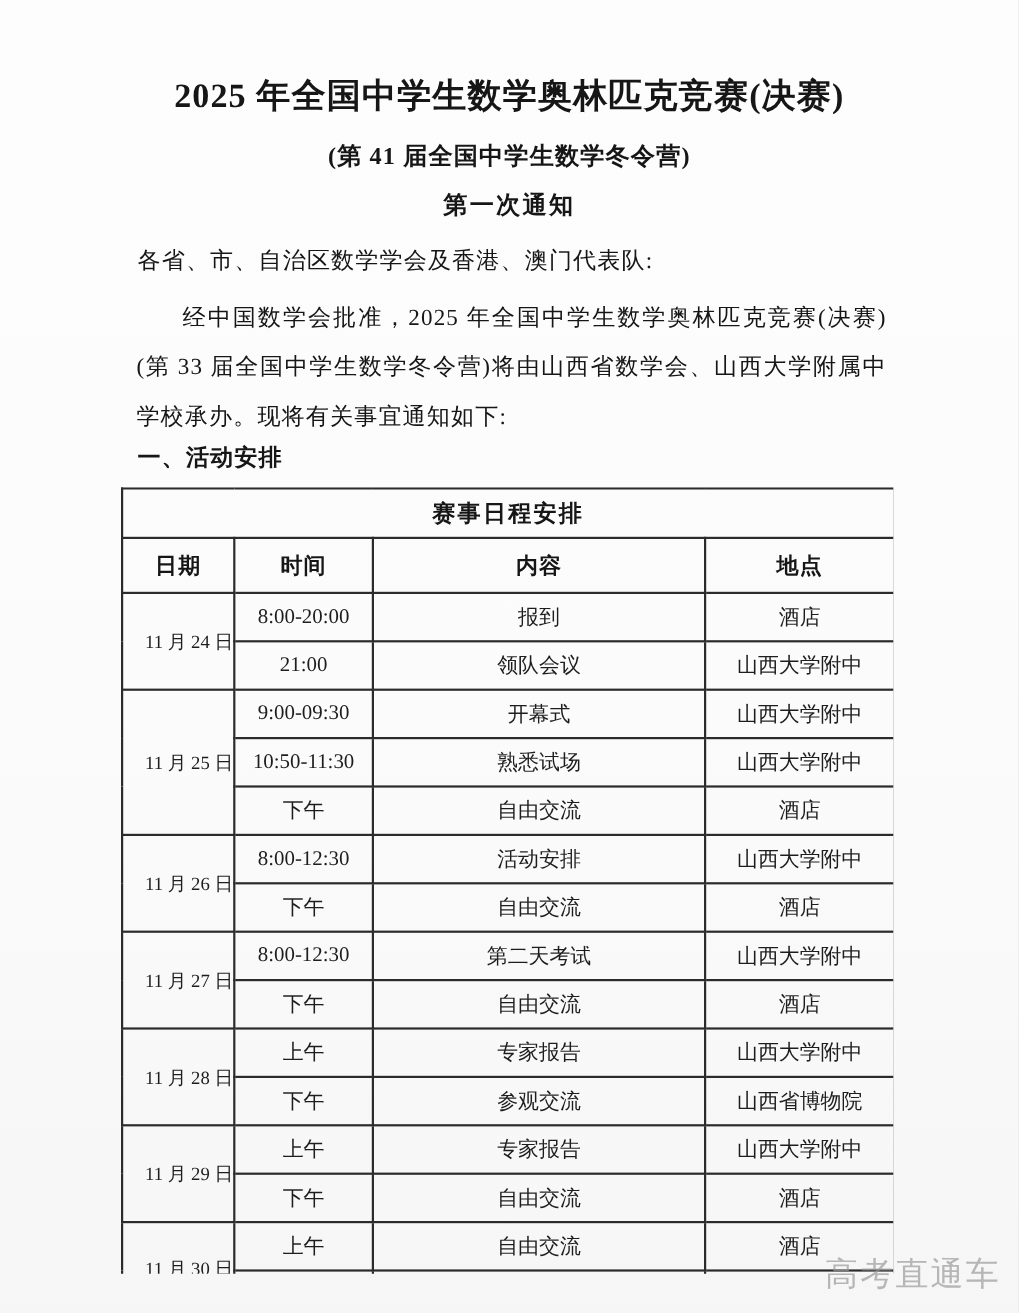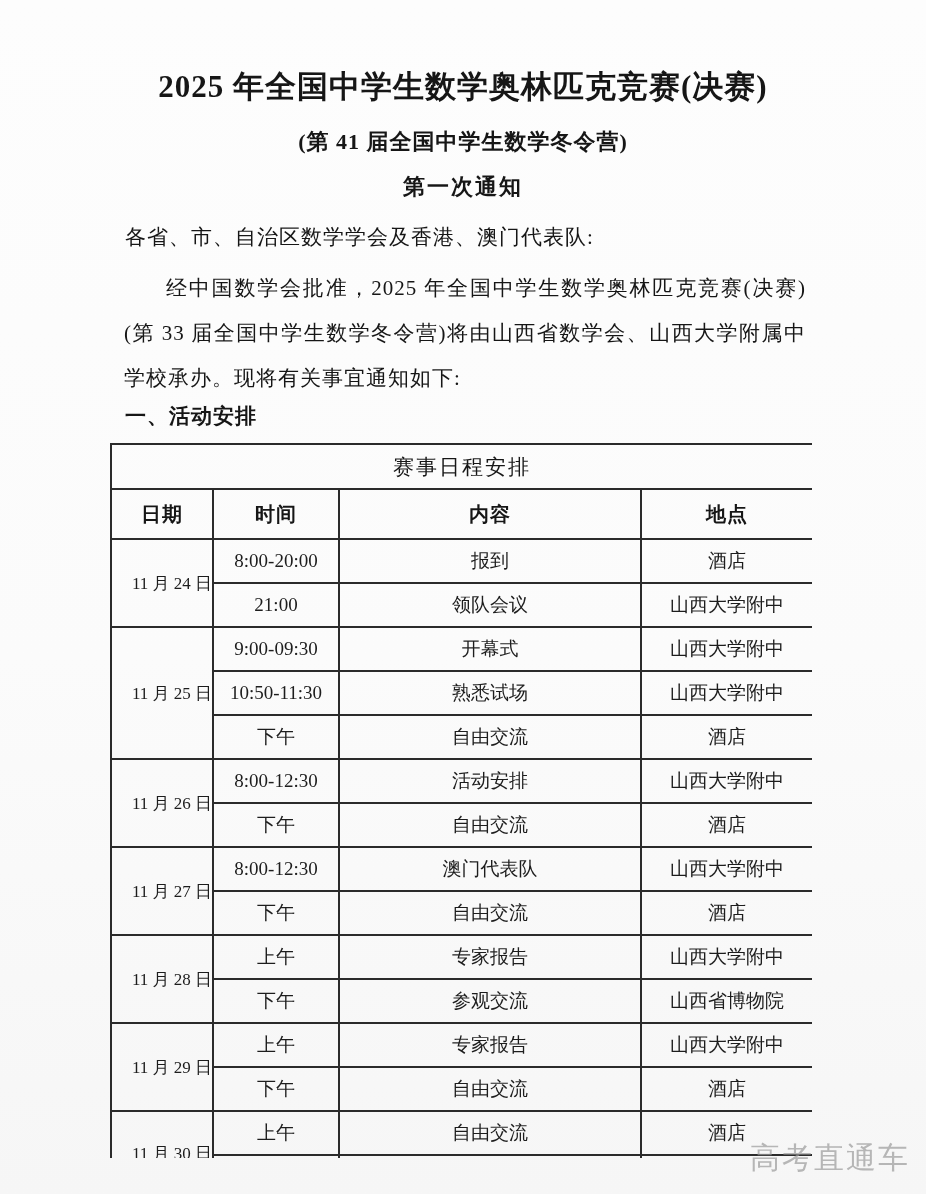--- a/index.html
+++ b/index.html
@@ -33,21 +33,21 @@
   .table-wrap {
     position: absolute; left: 110px; top: 443px;
     width: 702px; height: 715px; overflow: hidden;
   }
   table { border-collapse: collapse; width: 702px; table-layout: fixed; }
   th, td {
     border: 2px solid var(--border, #2b2b2b);
     text-align: center; vertical-align: middle; padding: 0;
     font-family: "Liberation Serif", "DejaVu Serif", serif;
   }
-  .t-title { height: 43px; font-size: 21px; font-weight: normal; letter-spacing: 2px; }
+  .t-title { height: 43px; font-size: 21px; font-weight: bold; letter-spacing: 2px; }
   #header-row th { height: 48px; font-size: 20px; font-weight: bold; letter-spacing: 1px; }
   tbody td { height: 42px; font-size: 19px; color: #1d1d1d; }
   td.date-cell { font-size: 17px; text-align: right; }
   tr.cut-row td { height: 38px; }
   .watermark {
     position: absolute; top: 1138px; right: 16px;
     font-size: 30px; color: var(--watermark, #9b9b9b); opacity: 0.7;
     letter-spacing: 2px;
     font-family: "Liberation Sans", "DejaVu Sans", sans-serif;
   }
@@ -118,21 +118,21 @@
             <td class="place-cell">山西大学附中</td>
           </tr>
           <tr>
             <td class="time-cell">下午</td>
             <td class="content-cell">自由交流</td>
             <td class="place-cell">酒店</td>
           </tr>
           <tr>
             <td class="date-cell" rowspan="2">11 月 27 日</td>
             <td class="time-cell">8:00-12:30</td>
-            <td class="content-cell">澳门代表队</td>
+            <td class="content-cell">第二天考试</td>
             <td class="place-cell">山西大学附中</td>
           </tr>
           <tr>
             <td class="time-cell">下午</td>
             <td class="content-cell">自由交流</td>
             <td class="place-cell">酒店</td>
           </tr>
           <tr>
             <td class="date-cell" rowspan="2">11 月 28 日</td>
             <td class="time-cell">上午</td>

